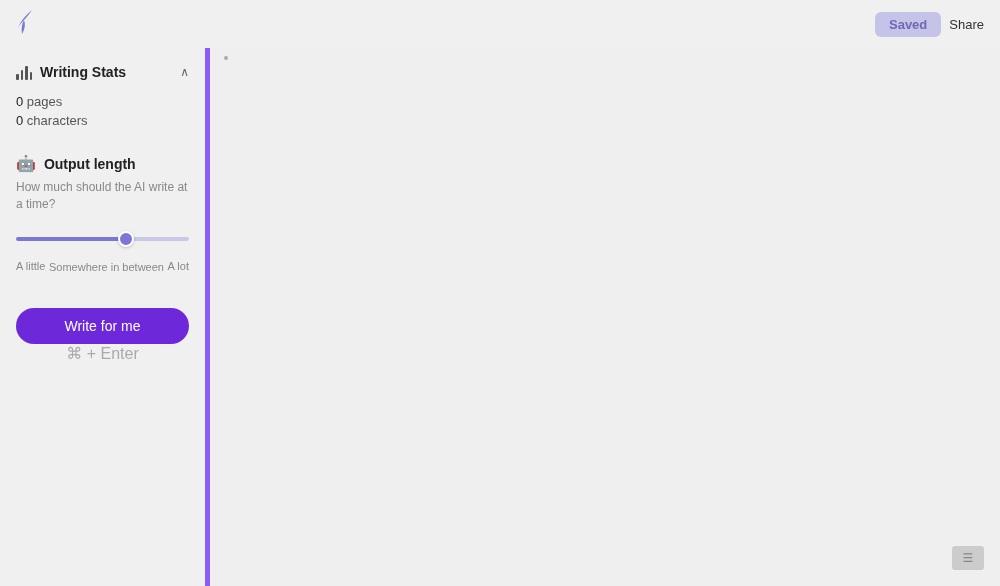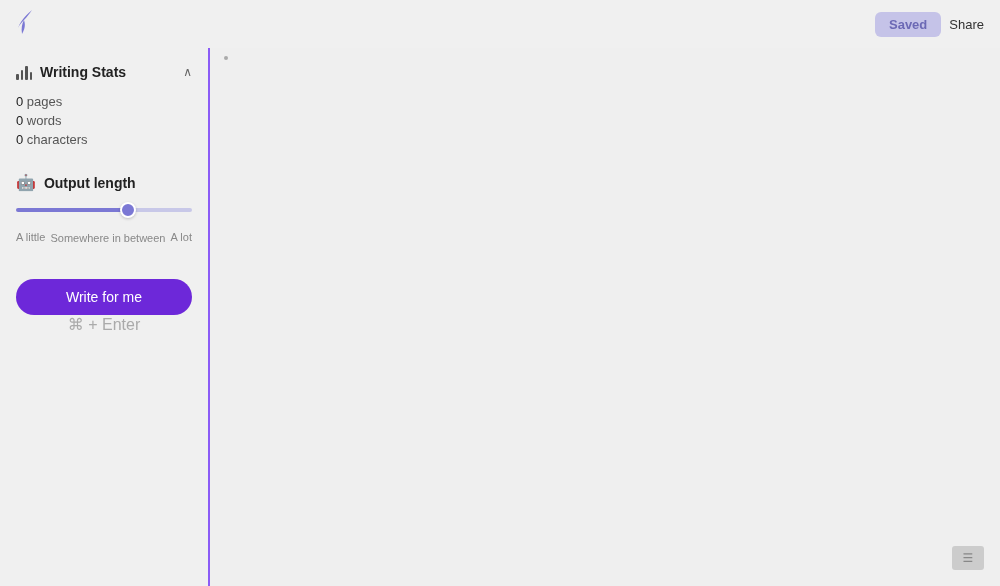--- a/index.html
+++ b/index.html
@@ -69,21 +69,21 @@
       display: flex;
       width: 1000px;
       height: 586px;
     }
 
     
     .sidebar {
       width: 210px;
       min-width: 210px;
       background: #f0f0f0;
-      border-right: 2px solid #8b5cf6;
+      border-right: 5px solid #8b5cf6;
       padding-top: 56px;
       display: flex;
       flex-direction: column;
     }
 
     .section-header {
       display: flex;
       align-items: center;
       justify-content: space-between;
       padding: 8px 16px;
@@ -290,33 +290,30 @@
       <span class="chevron-icon">∧</span>
     </div>
 
     <div class="stats-list">
       <div class="stat-item">
         <span class="stat-num">0</span>
         <span>pages</span>
       </div>
       <div class="stat-item">
         <span class="stat-num">0</span>
-        <span>words</span>
-      </div>
-      <div class="stat-item">
-        <span class="stat-num">0</span>
         <span>characters</span>
       </div>
     </div>
 
     <div class="output-section">
       <div class="output-header">
         <span class="robot-icon">🤖</span>
         <span class="output-title">Output length</span>
       </div>
+      <p class="output-desc">How much should the AI write at a time?</p>
 
       <div class="slider-container">
         <input type="range" min="0" max="100" value="65" style="">
         <div class="slider-labels">
           <span class="slider-label">A little</span>
           <span class="slider-label middle">Somewhere in between</span>
           <span class="slider-label">A lot</span>
         </div>
       </div>
     </div>

